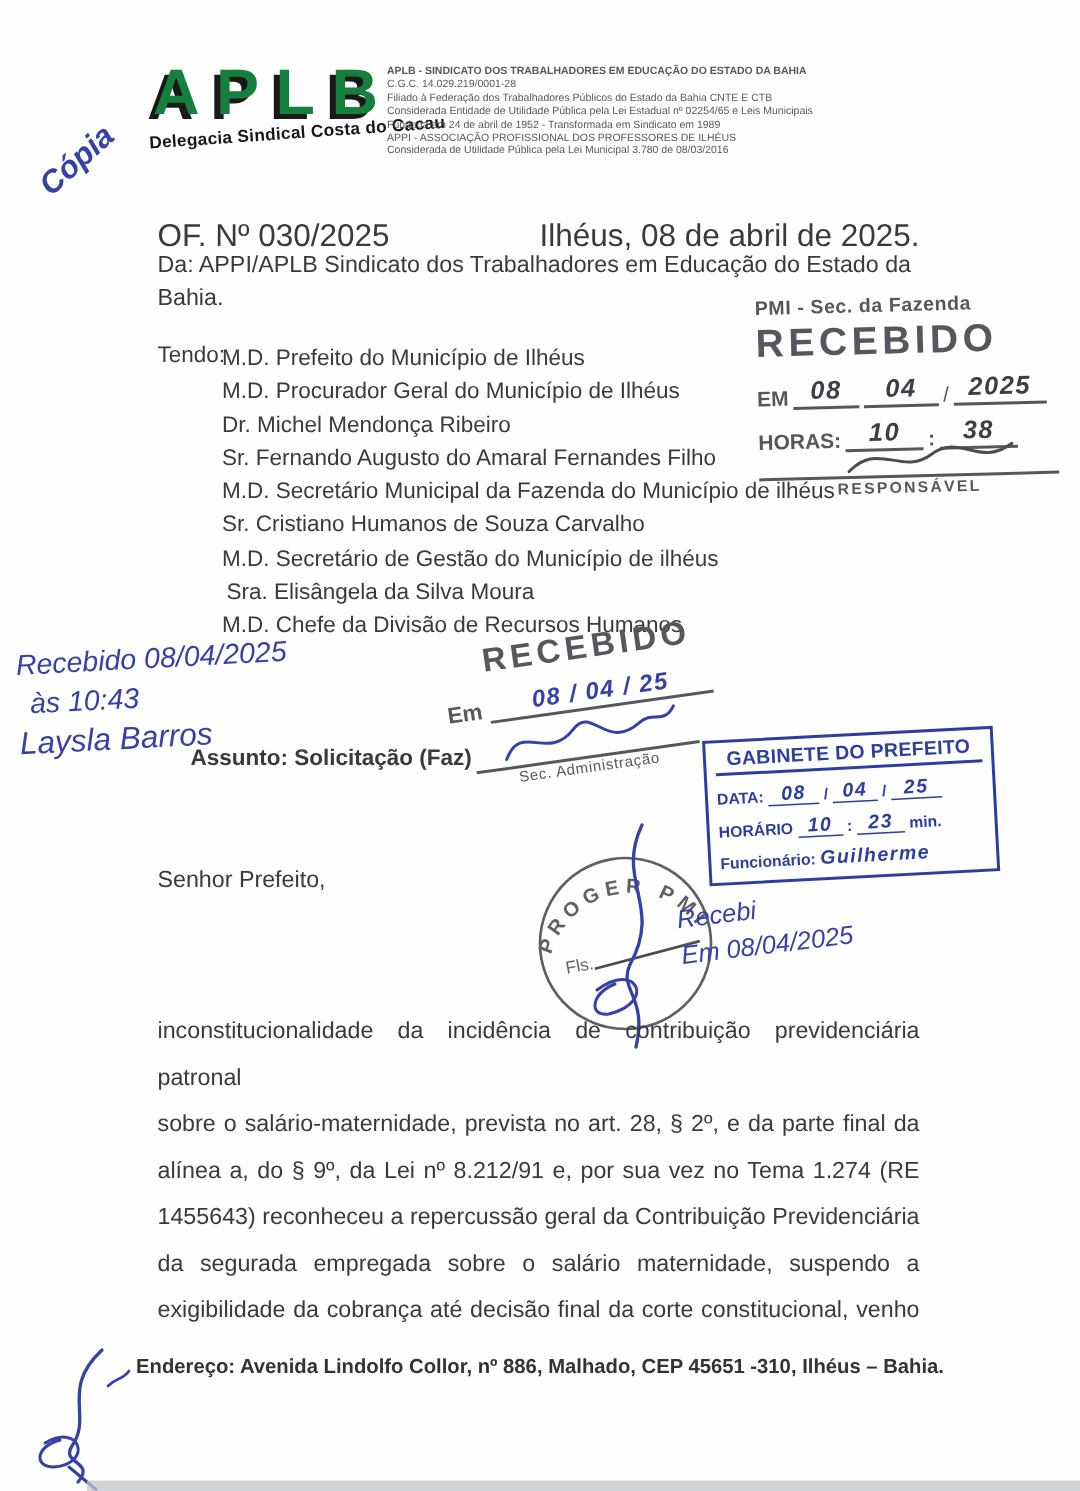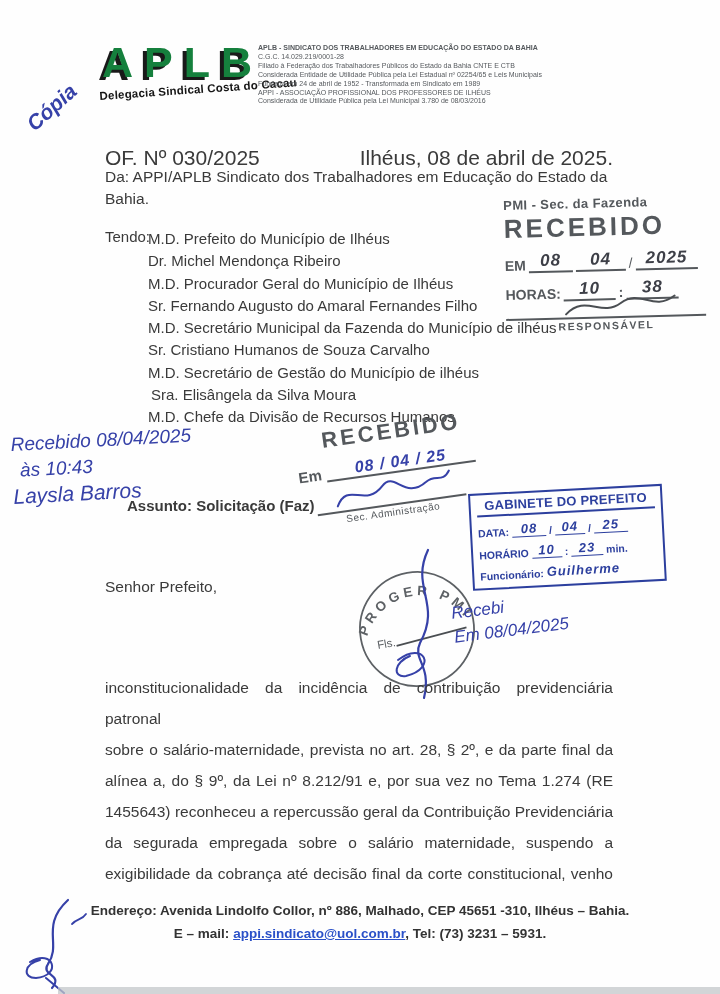--- a/index.html
+++ b/index.html
@@ -136,22 +136,22 @@
     </div>
     <svg class="fz-sig" width="120" height="28" viewBox="0 0 120 28">
       <path d="M5 22 C 25 2, 40 26, 60 12 S 92 22, 114 6" stroke="#4a4e52" stroke-width="2" fill="none" stroke-linecap="round"></path>
     </svg>
     <div class="fz-resp">RESPONSÁVEL</div>
   </div>
 
   <div class="abs para-label">Tendo:</div>
   <div class="abs recips">
     <div>M.D. Prefeito do Município de Ilhéus</div>
+    <div>M.D. Procurador Geral do Município de Ilhéus</div>
     <div>Dr. Michel Mendonça Ribeiro</div>
-    <div>M.D. Procurador Geral do Município de Ilhéus</div>
     <div>Sr. Fernando Augusto do Amaral Fernandes Filho</div>
     <div>M.D. Secretário Municipal da Fazenda do Município de ilhéus</div>
     <div>Sr. Cristiano Humanos de Souza Carvalho</div>
     <div>M.D. Secretário de Gestão do Município de ilhéus</div>
     <div style="padding-left:3px;">Sra. Elisângela da Silva Moura</div>
     <div>M.D. Chefe da Divisão de Recursos Humanos</div>
   </div>
 
   <div class="abs note">
     <div>Recebido 08/04/2025</div>
@@ -222,23 +222,20 @@
   <div class="abs body">
     <div class="body-line">inconstitucionalidade da incidência de contribuição previdenciária patronal</div>
     <div class="body-line">sobre o salário-maternidade, prevista no art. 28, § 2º, e da parte final da</div>
     <div class="body-line">alínea a, do § 9º, da Lei nº 8.212/91 e, por sua vez no Tema 1.274 (RE</div>
     <div class="body-line">1455643) reconheceu a repercussão geral da Contribuição Previdenciária</div>
     <div class="body-line">da segurada empregada sobre o salário maternidade, suspendo a</div>
     <div class="body-line">exigibilidade da cobrança até decisão final da corte constitucional, venho</div>
   </div>
 
   <div class="abs footer1">Endereço: Avenida Lindolfo Collor, nº 886, Malhado, CEP 45651 -310,   Ilhéus – Bahia.</div>
-  <div class="abs footer2">
-    <span>E – mail: </span><span class="email">appi.sindicato@uol.com.br</span><span>, Tel: (73) 3231 – 5931.</span>
-  </div>
 
   <svg class="abs corner-sig" width="100" height="98" viewBox="0 0 100 98">
     <path d="M62 4 C 34 30, 56 48, 42 68 C 34 80, 58 78, 46 92" stroke="#3641a8" stroke-width="2.2" fill="none" stroke-linecap="round"></path>
     <path d="M24 66 C 48 52, 56 80, 30 82 C 16 82, 18 68, 34 64" stroke="#3641a8" stroke-width="2" fill="none" stroke-linecap="round"></path>
     <path d="M40 82 L 58 97" stroke="#3641a8" stroke-width="2" fill="none" stroke-linecap="round"></path>
     <path d="M66 28 C 72 22, 76 24, 80 18" stroke="#3641a8" stroke-width="1.8" fill="none" stroke-linecap="round"></path>
   </svg>
 
   <div class="abs bottom-strip"></div>
 

